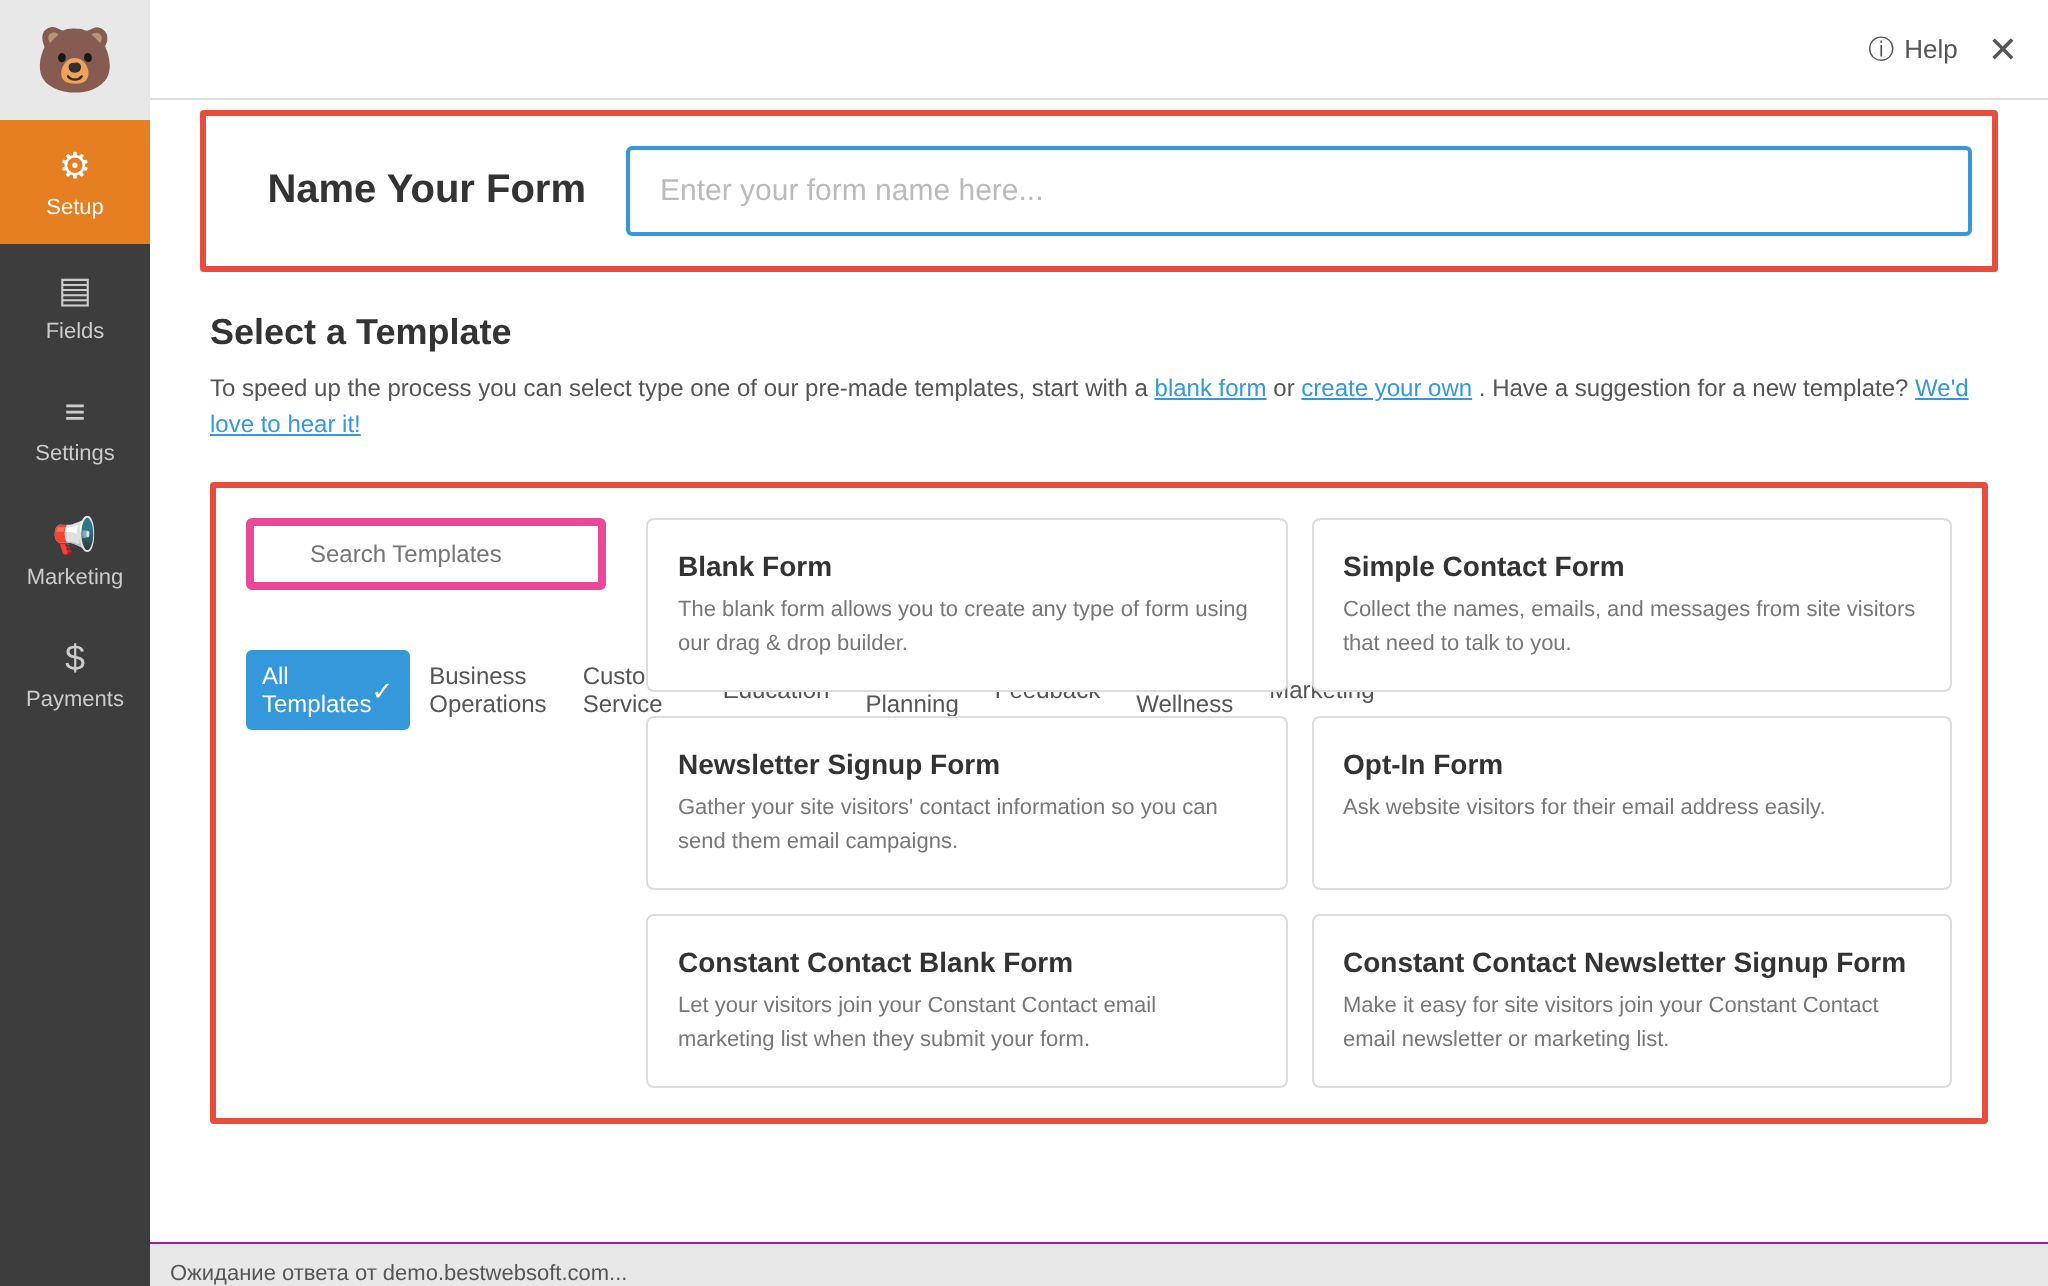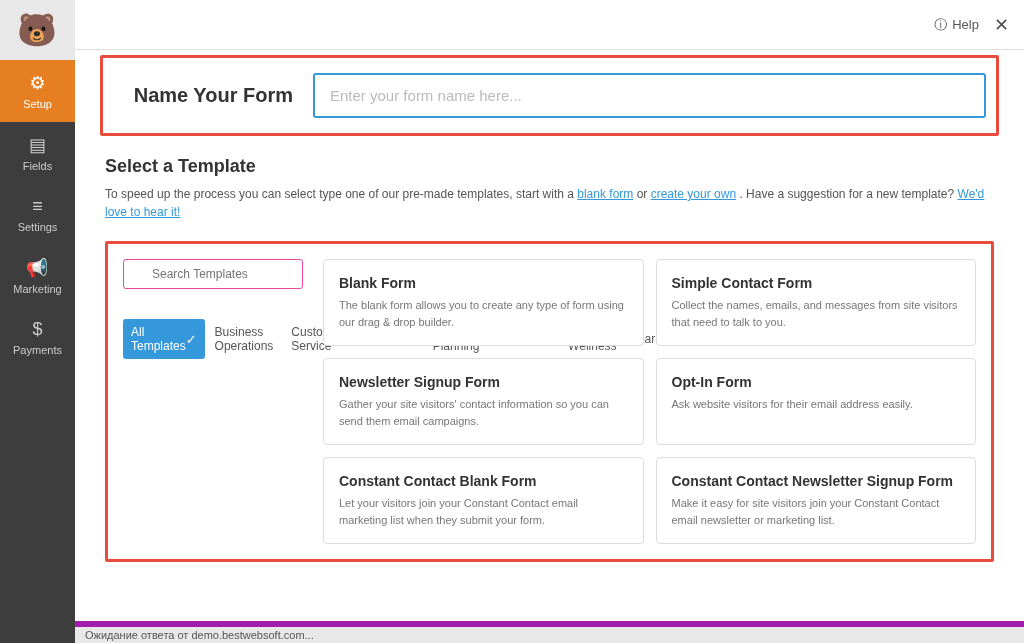--- a/index.html
+++ b/index.html
@@ -146,21 +146,21 @@
     }
 
     
     .template-sidebar {
       width: 180px;
       flex-shrink: 0;
     }
     .template-search {
       width: 100%;
       padding: 7px 10px 7px 28px;
-      border: 1px solid #ec4899;
+      border: 4px solid #ec4899;
       border-radius: 3px;
       font-size: 12px;
       margin-bottom: 15px;
       position: relative;
       outline: none;
     }
     .search-wrapper {
       position: relative;
       margin-bottom: 15px;
     }
@@ -220,23 +220,23 @@
     .template-card-desc {
       font-size: 11px;
       color: #777;
       line-height: 1.5;
     }
 
     
     .statusbar {
       height: 22px;
       background: #e8e8e8;
-      border-top: 6px solid #a21caf;
-      display: flex;
-      align-items: center;
+      border-top: 1px solid #a21caf;
+      display: flex;
+      align-items: flex-end;
       padding: 0 10px;
       font-size: 11px;
       color: #555;
       flex-shrink: 0;
     }
   </style>
 </head>
 <body>
 
 <div class="sidebar">

